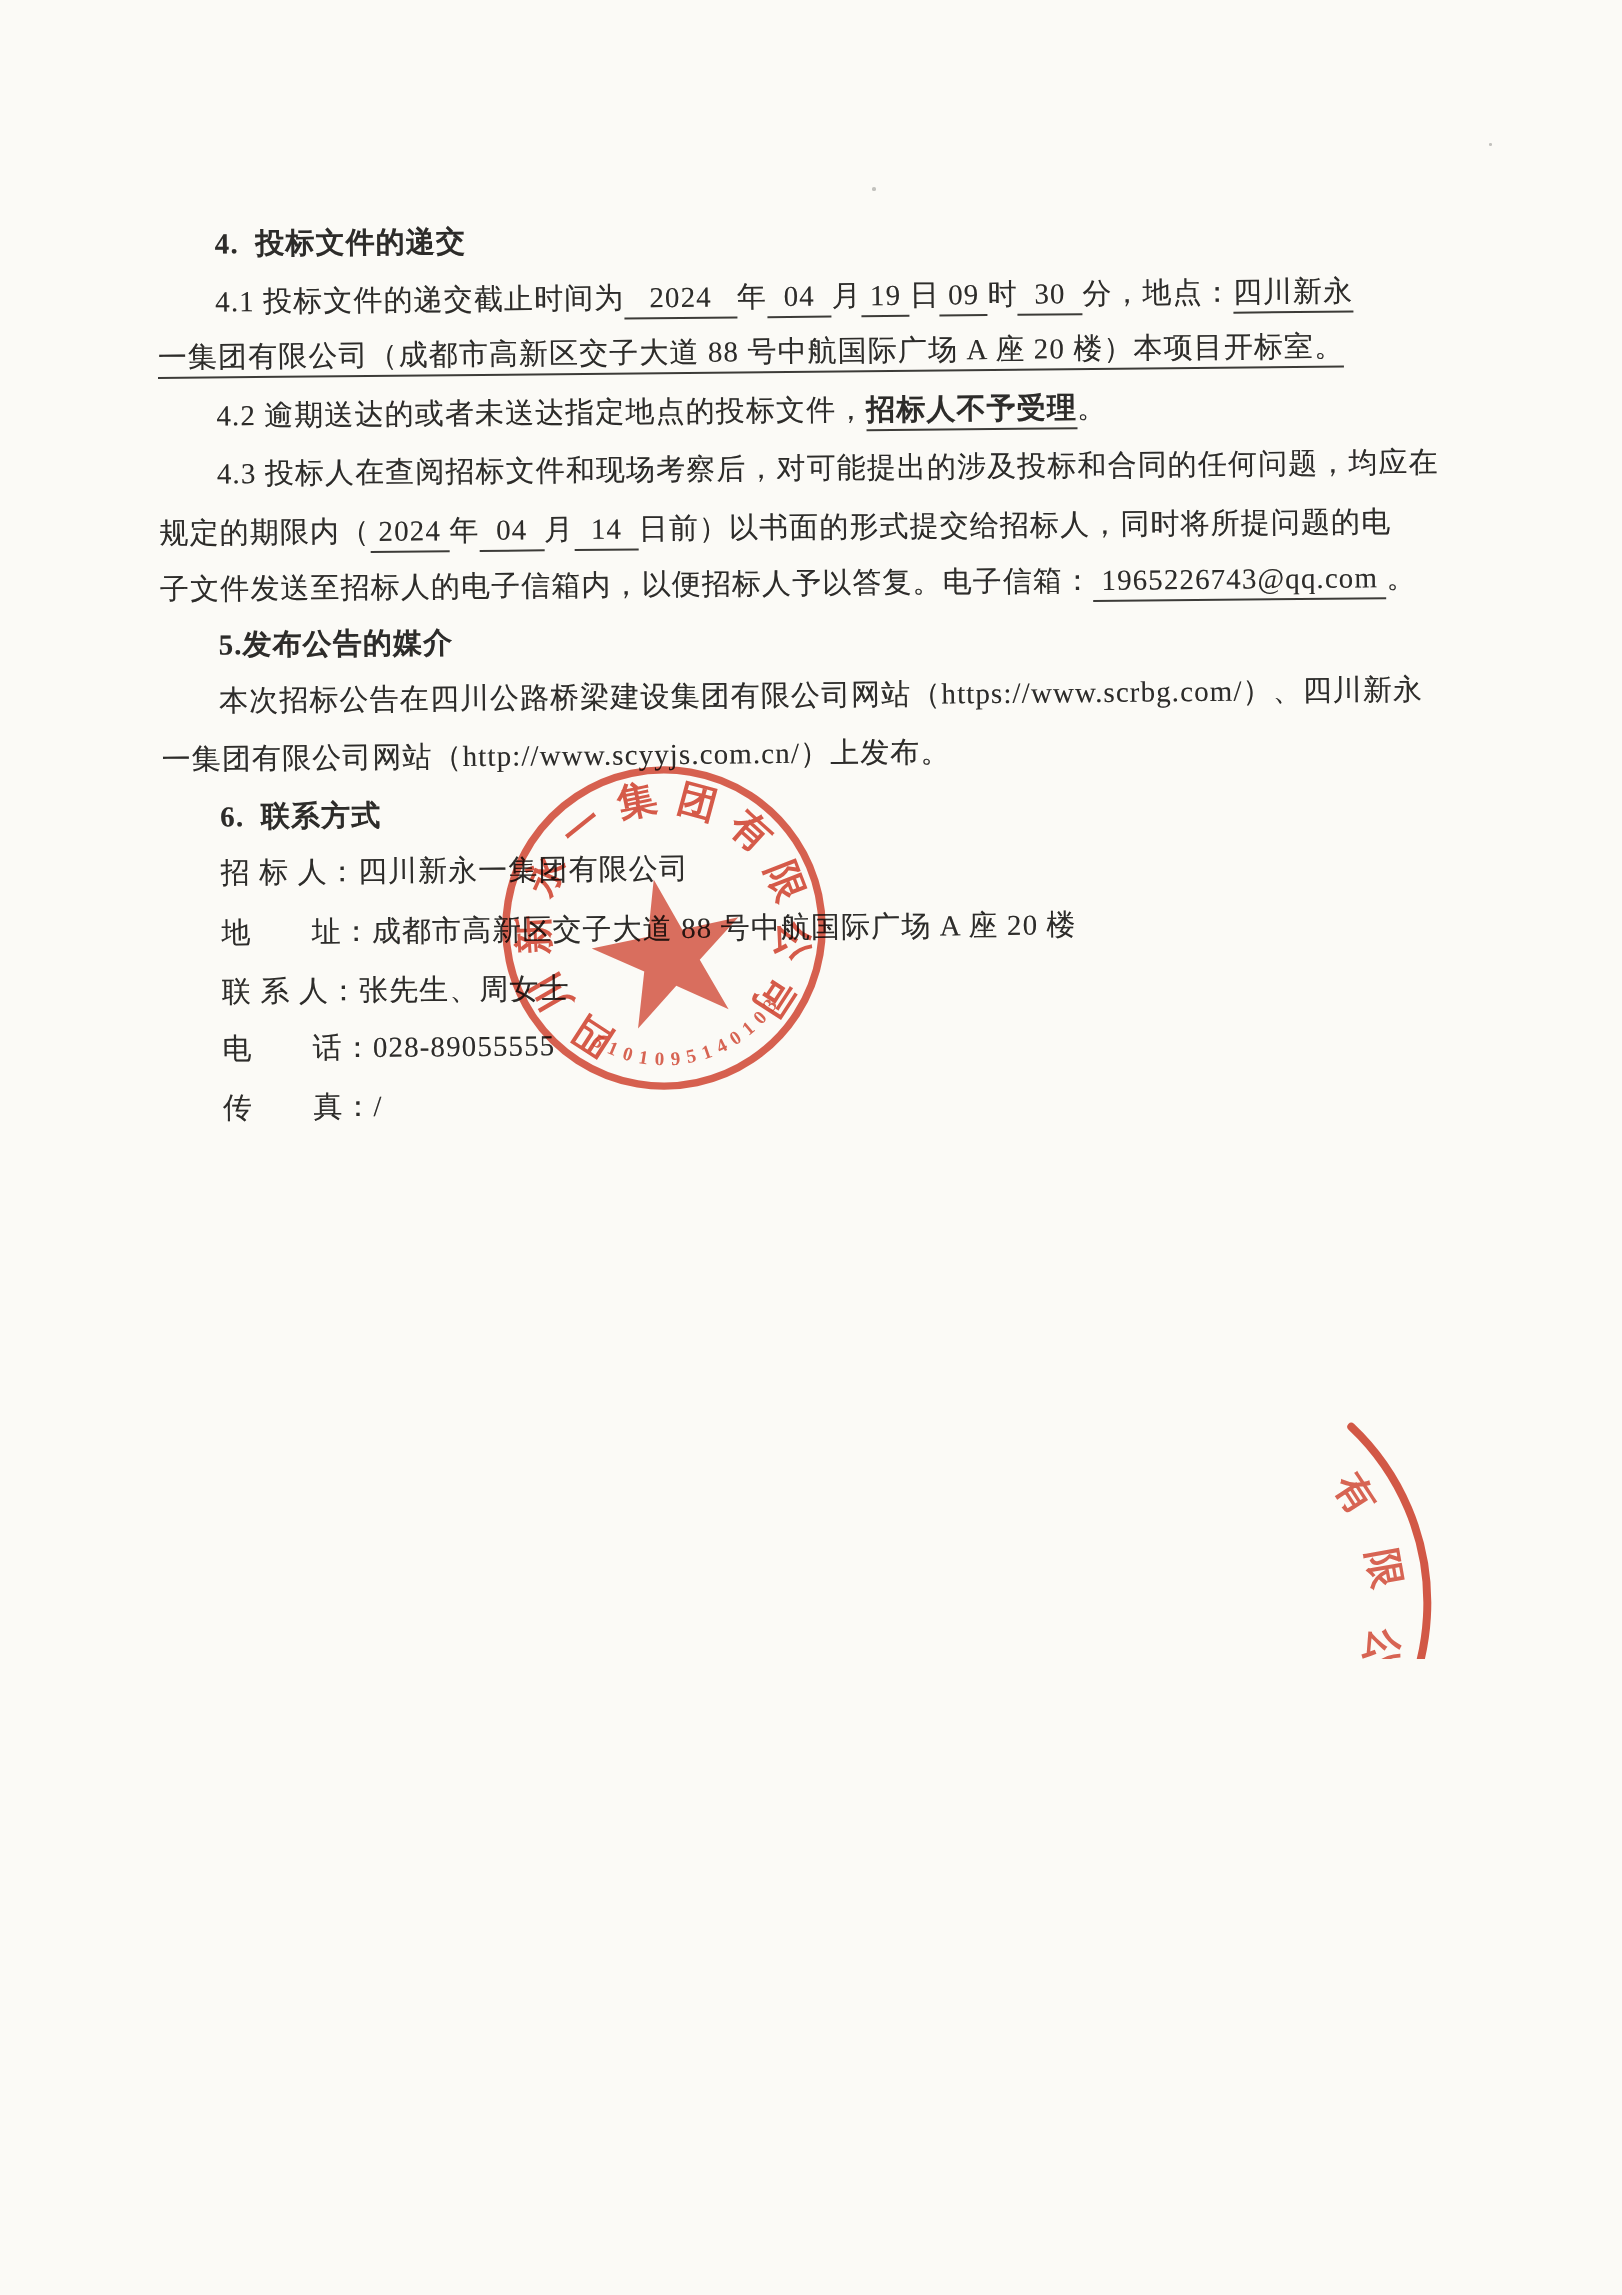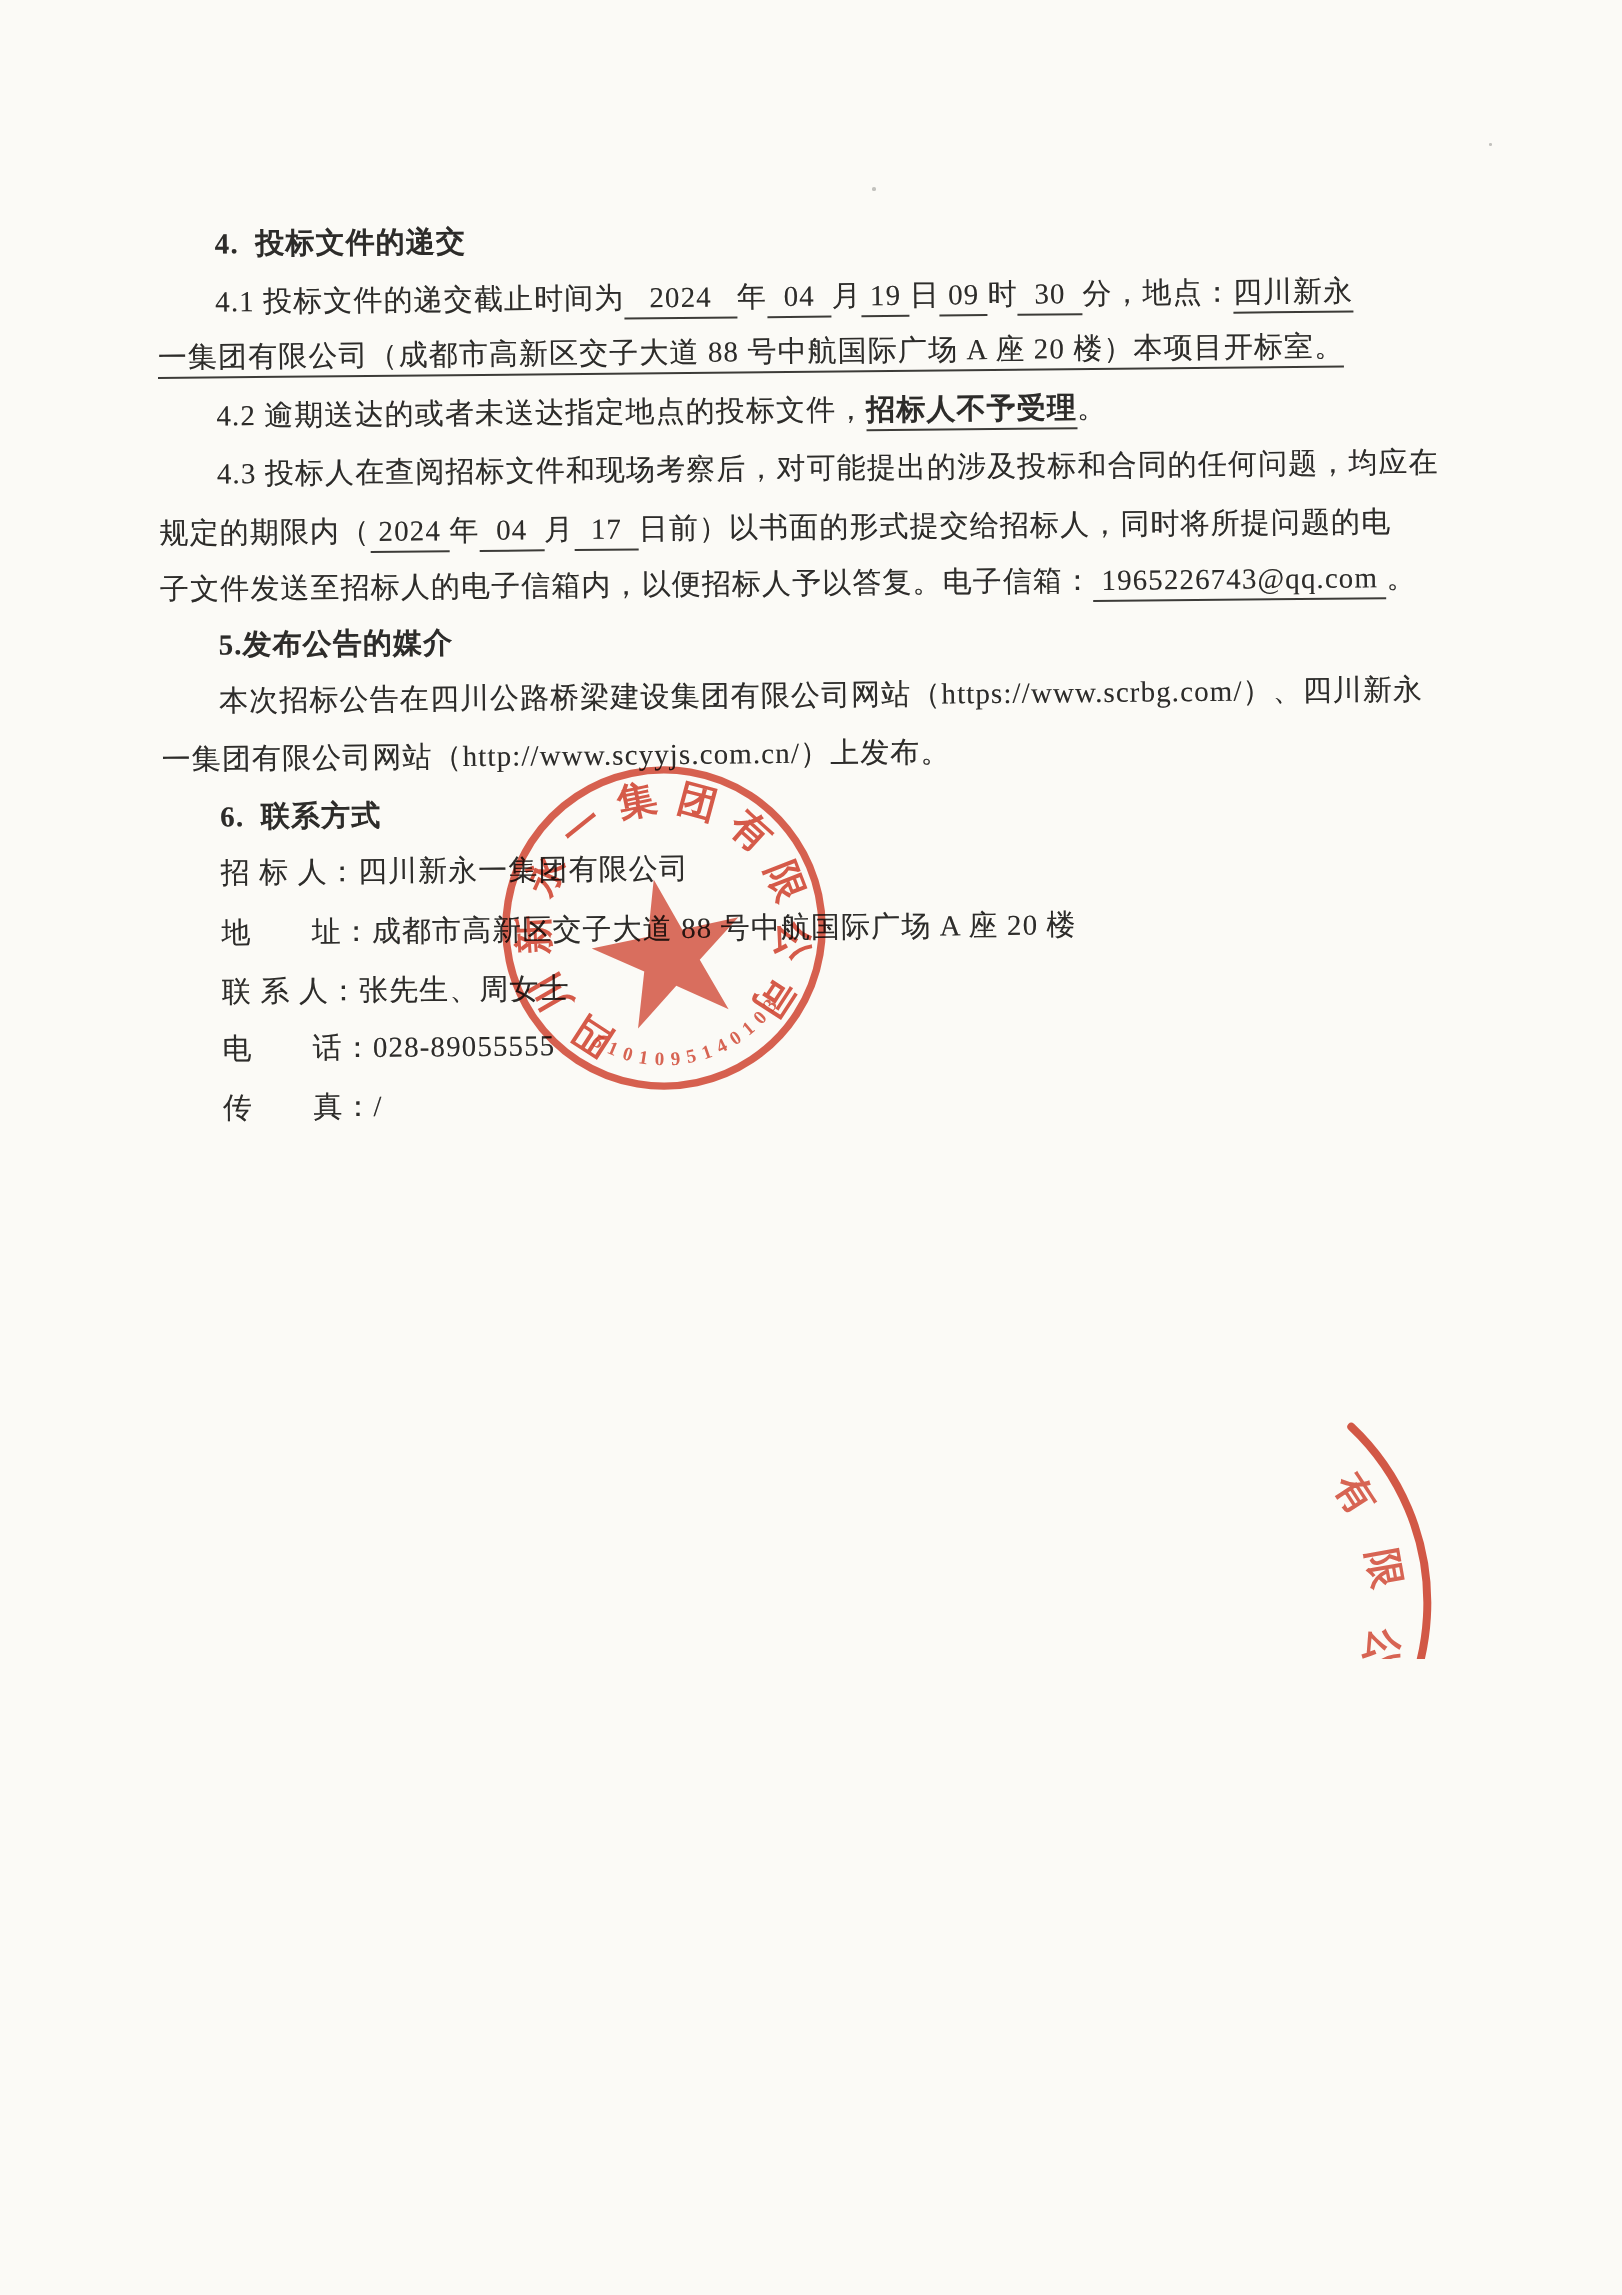--- a/index.html
+++ b/index.html
@@ -42,21 +42,21 @@
     <div class="line h" style="left:219px;top:226px"><span class="seg">4.  投标文件的递交</span></div>
 
     <div class="line" style="left:219px;top:284px"><span class="seg">4.1 投标文件的递交截止时间为</span><span class="seg u">   2024   </span><span class="seg">年</span><span class="seg u">  04  </span><span class="seg">月</span><span class="seg u"> 19 </span><span class="seg">日</span><span class="seg u"> 09 </span><span class="seg">时</span><span class="seg u">  30  </span><span class="seg">分，地点：</span><span class="seg u">四川新永</span></div>
 
     <div class="line" style="left:161px;top:339px"><span class="seg u">一集团有限公司（成都市高新区交子大道 88 号中航国际广场 A 座 20 楼）本项目开标室。</span></div>
 
     <div class="line" style="left:219px;top:398px"><span class="seg">4.2 逾期送达的或者未送达指定地点的投标文件，</span><span class="seg bu">招标人不予受理</span><span class="seg">。</span></div>
 
     <div class="line" style="left:219px;top:456px"><span class="seg">4.3 投标人在查阅招标文件和现场考察后，对可能提出的涉及投标和合同的任何问题，均应在</span></div>
 
-    <div class="line" style="left:161px;top:515px"><span class="seg">规定的期限内（</span><span class="seg u"> 2024 </span><span class="seg">年</span><span class="seg u">  04  </span><span class="seg">月</span><span class="seg u">  17  </span><span class="seg">日前）以书面的形式提交给招标人，同时将所提问题的电</span></div>
+    <div class="line" style="left:161px;top:515px"><span class="seg">规定的期限内（</span><span class="seg u"> 2024 </span><span class="seg">年</span><span class="seg u">  04  </span><span class="seg">月</span><span class="seg u">  14  </span><span class="seg">日前）以书面的形式提交给招标人，同时将所提问题的电</span></div>
 
     <div class="line" style="left:161px;top:571px"><span class="seg">子文件发送至招标人的电子信箱内，以便招标人予以答复。电子信箱：</span><span class="seg u"> 1965226743@qq.com </span><span class="seg">。</span></div>
 
     <div class="line h" style="left:219px;top:627px"><span class="seg">5.发布公告的媒介</span></div>
 
     <div class="line" style="left:219px;top:683px"><span class="seg">本次招标公告在四川公路桥梁建设集团有限公司网站（https://www.scrbg.com/）、四川新永</span></div>
 
     <div class="line" style="left:161px;top:741px"><span class="seg">一集团有限公司网站（http://www.scyyjs.com.cn/）上发布。</span></div>
 
     <div class="line h" style="left:219px;top:799px"><span class="seg">6.  联系方式</span></div>

